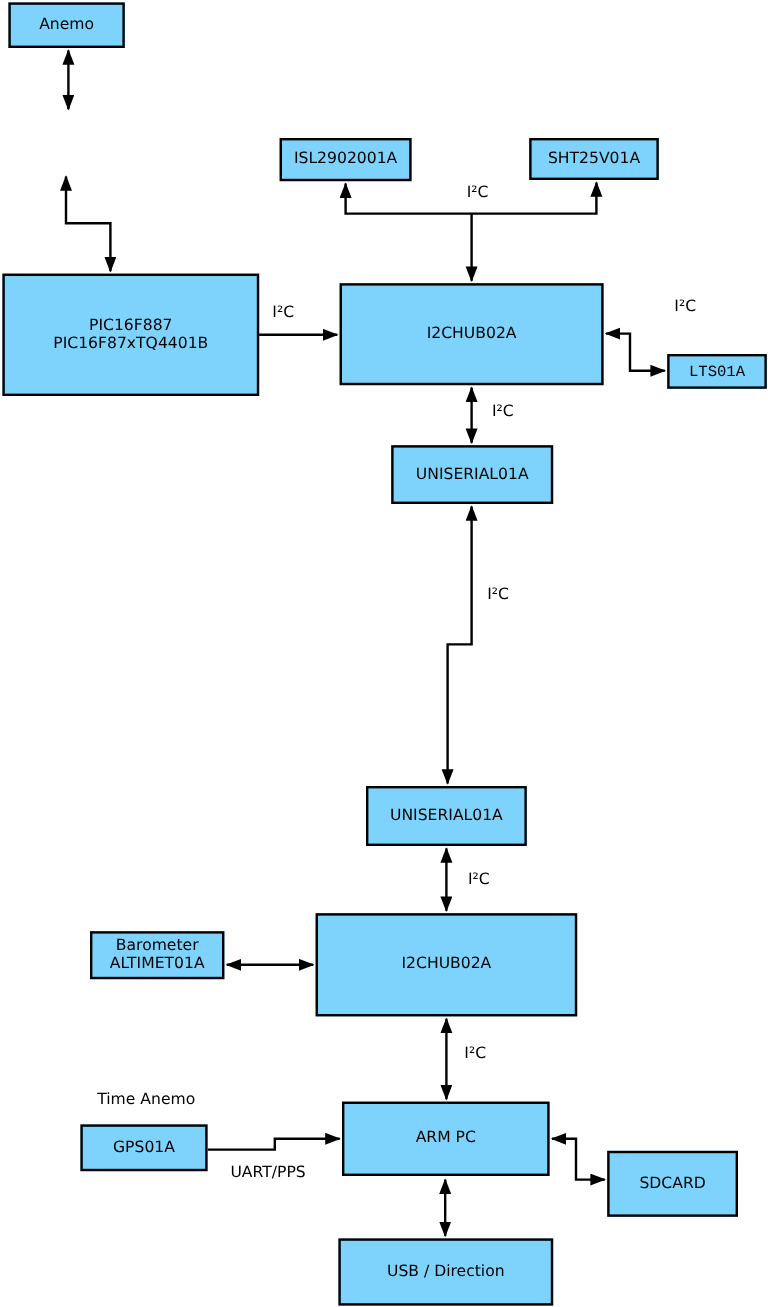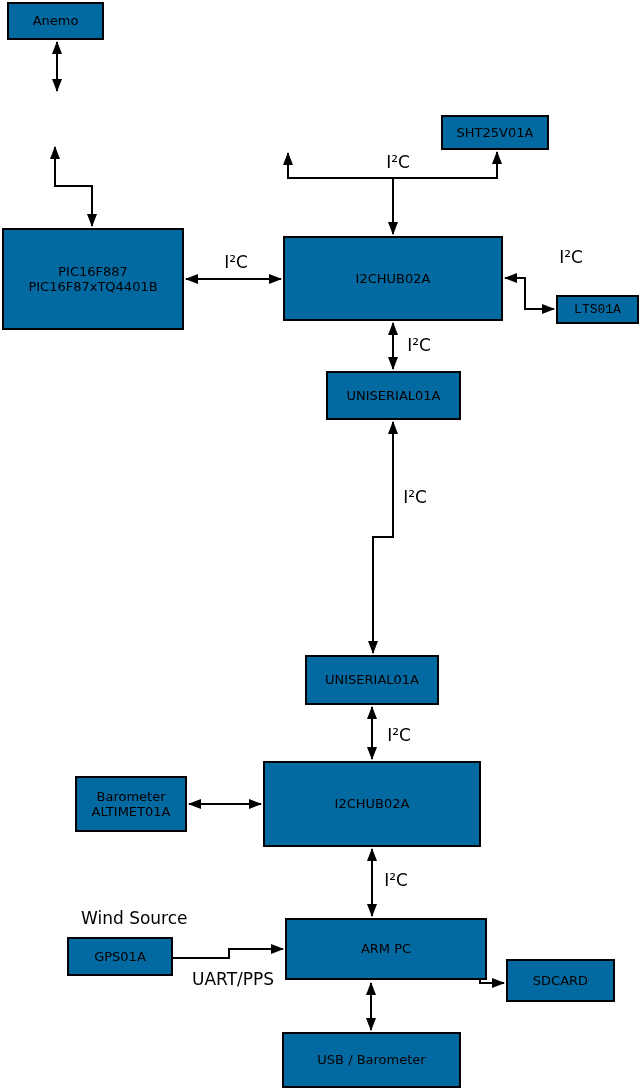--- a/index.html
+++ b/index.html
@@ -10,33 +10,33 @@
     height: 1089px;
     background: #ffffff;
     font-family: "DejaVu Sans", "Liberation Sans", sans-serif;
     color: #000000;
     overflow: hidden;
   }
   svg.wires { position: absolute; left: 0; top: 0; width: 640px; height: 1089px; }
   .wire { stroke: #000000; stroke-width: 2; fill: none; }
   .node {
     position: absolute;
-    background: #0369a1;
+    background: #7dd3fc;
     border: 2px solid #000000;
     display: flex;
     align-items: center;
     justify-content: center;
     text-align: center;
     font-size: 13px;
     line-height: 1.18;
     white-space: pre-line;
   }
   .lbl {
     position: absolute;
-    font-size: 17px;
+    font-size: 13px;
     line-height: 1;
     white-space: nowrap;
   }
   .lbl.c { transform: translateX(-50%); }
 </style>
 </head>
 <body>
 
 <div class="canvas">
 
@@ -58,58 +58,59 @@
     <path class="wire" d="M 189,804 L 261,804" marker-start="url(#ah)" marker-end="url(#ah)"></path>
     <path class="wire" d="M 372,849 L 372,916" marker-start="url(#ah)" marker-end="url(#ah)"></path>
     <path class="wire" d="M 173,958 L 229,958 L 229,949 L 283,949" marker-end="url(#ah)"></path>
     <path class="wire" d="M 460,949 L 480,949 L 480,983 L 504,983" marker-start="url(#ah)" marker-end="url(#ah)"></path>
     <path class="wire" d="M 371,983 L 371,1030" marker-start="url(#ah)" marker-end="url(#ah)"></path>
   </svg>
 
   <div class="node" style="left:7px; top:2px; width:97px; height:38px;">Anemo</div>
 
 
-  <div class="node" style="left:2px; top:228px; width:182px; height:102px;">PIC16F887
+  <div class="node" style="left:2px; top:228px; width:214px; height:102px;">PIC16F887
 PIC16F87xTQ4401B</div>
 
+  <div class="node" style="left:233px; top:115px; width:110px; height:36px;">ISL2902001A</div>
 
   <div class="node" style="left:441px; top:115px; width:108px; height:35px;">SHT25V01A</div>
 
   <div class="node" style="left:283px; top:236px; width:220px; height:85px;">I2CHUB02A</div>
 
   <div class="node" style="left:556px; top:295px; width:83px; height:29px;font-family:Liberation Mono, monospace;">LTS01A</div>
 
   <div class="node" style="left:326px; top:371px; width:135px; height:49px;">UNISERIAL01A</div>
 
   <div class="node" style="left:305px; top:655px; width:134px; height:50px;">UNISERIAL01A</div>
 
-  <div class="node" style="left:75px; top:776px; width:112px; height:56px;">Barometer
+  <div class="node" style="left:75px; top:776px; width:112px; height:40px;">Barometer
 ALTIMET01A</div>
 
   <div class="node" style="left:263px; top:761px; width:218px; height:86px;">I2CHUB02A</div>
 
   <div class="node" style="left:67px; top:937px; width:106px; height:39px;">GPS01A</div>
 
-  <div class="node" style="left:285px; top:918px; width:202px; height:62px;text-align:right;">ARM PC</div>
+  <div class="node" style="left:285px; top:918px; width:173px; height:62px;text-align:right;">ARM PC</div>
 
-  <div class="node" style="left:506px; top:959px; width:109px; height:43px;">SDCARD</div>
+  <div class="node" style="left:506px; top:959px; width:109px; height:55px;">SDCARD</div>
 
-  <div class="node" style="left:282px; top:1032px; width:179px; height:56px;">USB / Barometer</div>
+  <div class="node" style="left:282px; top:1032px; width:179px; height:56px;">USB / Direction</div>
 
   <span class="lbl c" style="left:398px; top:154px;">I²C</span>
 
   <span class="lbl c" style="left:236px; top:254px;">I²C</span>
 
   <span class="lbl c" style="left:571px; top:249px;">I²C</span>
 
   <span class="lbl c" style="left:419px; top:337px;">I²C</span>
 
   <span class="lbl c" style="left:415px; top:489px;">I²C</span>
 
   <span class="lbl c" style="left:399px; top:727px;">I²C</span>
 
   <span class="lbl c" style="left:396px; top:872px;">I²C</span>
 
-  <span class="lbl" style="left:81px; top:910px;">Wind Source</span>
+  <span class="lbl" style="left:81px; top:910px;">Time Anemo</span>
 
   <span class="lbl" style="left:192px; top:971px;">UART/PPS</span>
 
 </div>
 
 </body></html>

